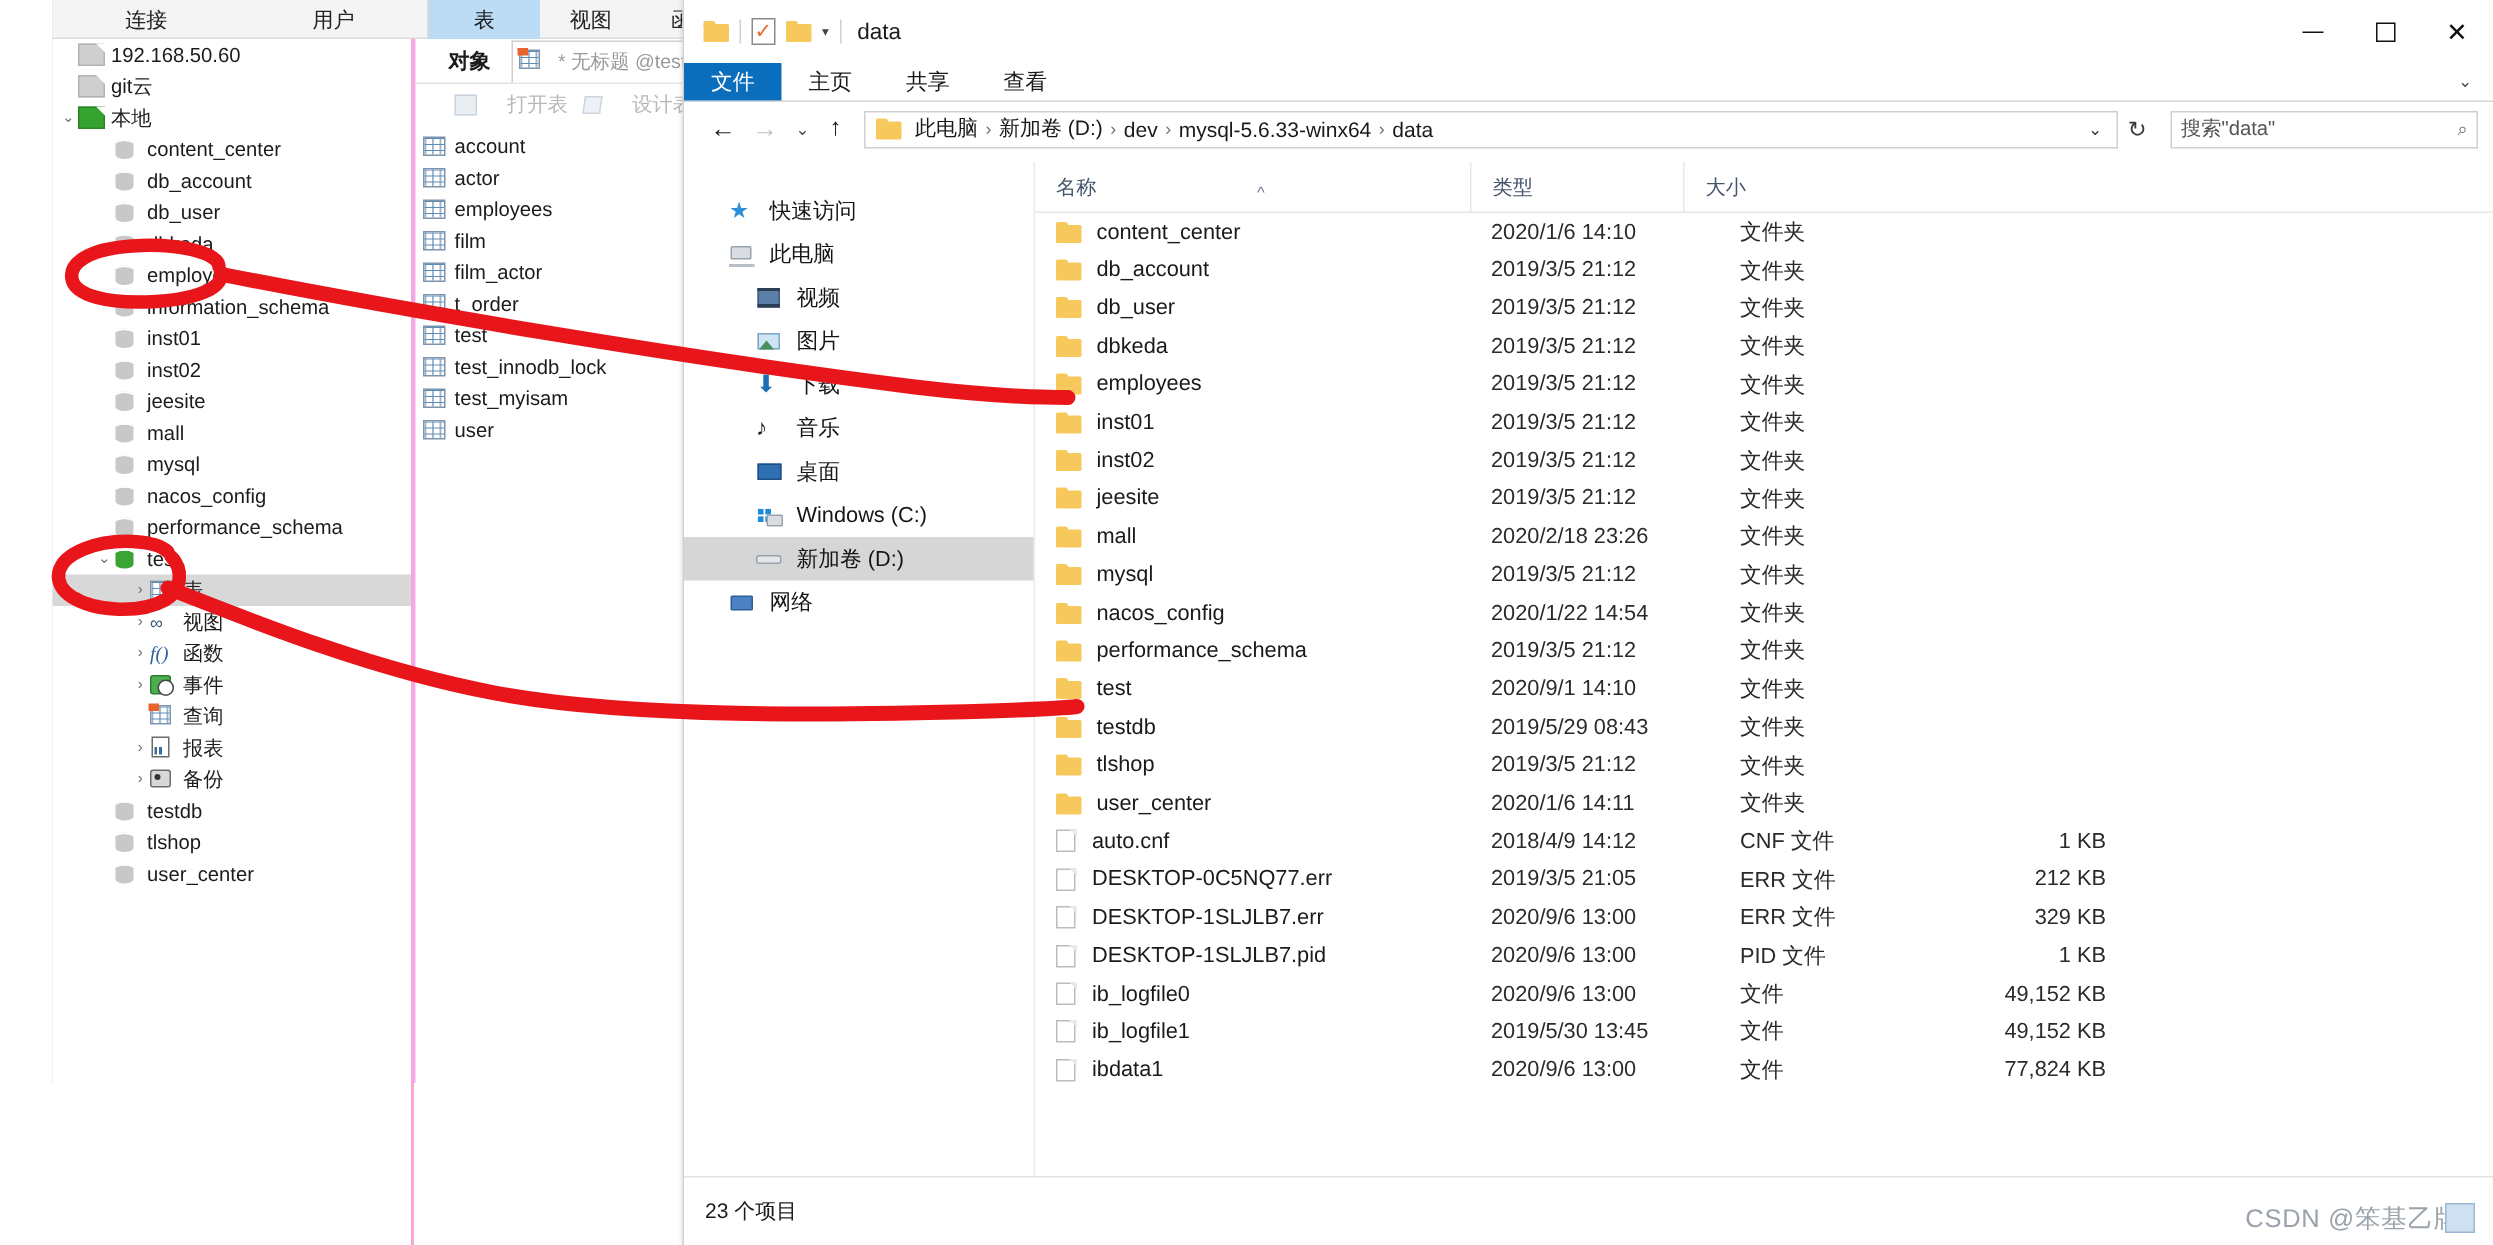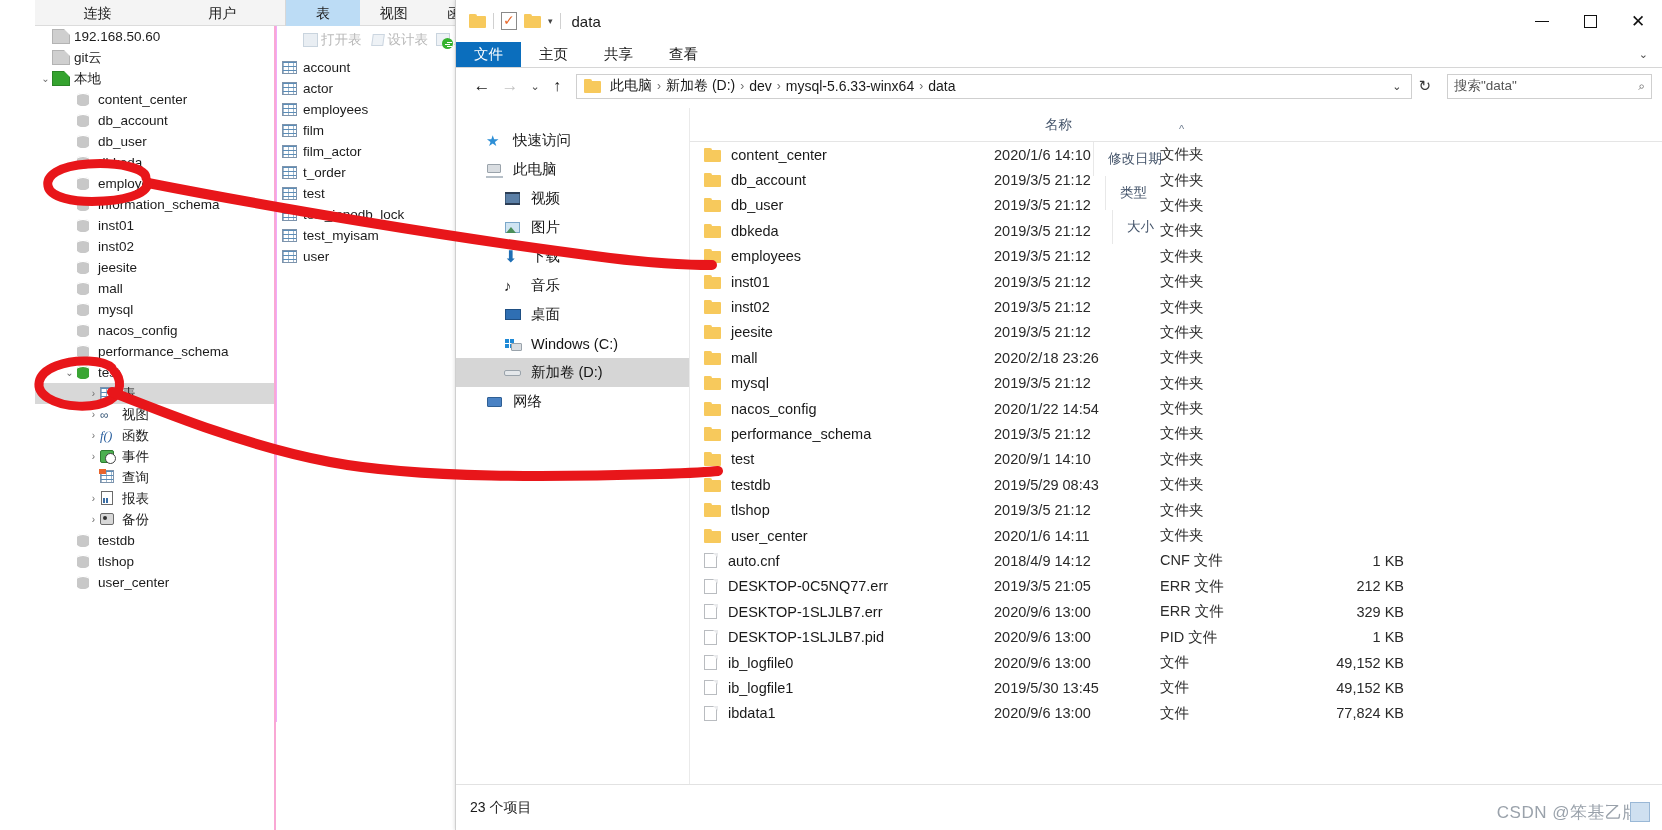--- a/index.html
+++ b/index.html
@@ -85,21 +85,21 @@
 
   .db-right { position:absolute; left:242px; top:26px; width:218px; height:804px; background:#fff; }
   .db-tabs { height:30px; display:flex; align-items:center; padding-left:22px; border-bottom:1px solid #e2e2e2;}
   .db-tab-obj { font-size:14px; color:#1b1b1b; font-weight:bold; margin-right:14px;}
   .db-tab-file {
     display:flex; align-items:center; gap:4px; font-size:13px; color:#999;
     border:1px solid #cfcfcf; border-bottom:none; background:#fff; padding:3px 4px 4px 4px; height:28px;
     white-space:nowrap; overflow:hidden;
   }
   .db-toolbar { height:28px; display:flex; align-items:center; gap:8px; padding-left:26px; font-size:13.5px; color:#b8b8b8;}
-  .tb-item { display:flex; align-items:center; gap:3px; white-space:nowrap;}
+  .tb-item { display:flex; align-items:center; gap:20px; white-space:nowrap;}
   .tb-ico { width:15px; height:14px; position:relative; display:inline-block;}
   .tb-ico.open i{position:absolute;inset:0;background:#e9eef3;border:1px solid #c9d4de;}
   .tb-ico.design i{position:absolute;inset:1px 0 0 2px;width:12px;height:12px;background:#eef2f6;border:1px solid #ccd6e0;transform:skewX(-8deg);}
   .tb-ico.new i{position:absolute;left:0;top:0;width:14px;height:13px;background:#eef2f6;border:1px solid #c9d4de;}
   .tb-ico.new:after{content:"";position:absolute;right:-2px;bottom:-2px;width:11px;height:11px;border-radius:50%;background:#35b22e;}
   .tb-ico.new:before{content:"";position:absolute;right:1px;bottom:2px;width:5px;height:1px;background:#fff;box-shadow:2px -2px 0 0 #fff, 2px 2px 0 0 #fff;z-index:2;}
 
   .tbl-row { height:21px; display:flex; align-items:flex-end; font-size:13.5px; color:#1b1b1b; padding-left:5px; }
   .tbl-row .ico { margin-right:3px; }
 
@@ -181,21 +181,21 @@
   .ni-desk i{position:absolute;left:1px;top:3px;width:16px;height:11px;background:#2f6fb3;border:1px solid #1f4f83;}
   .ni-win i{position:absolute;left:0;top:3px;width:10px;height:10px;background:#1f8ad6;
      background-image:linear-gradient(#fff 1px,transparent 1px),linear-gradient(90deg,#fff 1px,transparent 1px);background-size:5px 5px;}
   .ni-win:after{content:"";position:absolute;right:0;bottom:2px;width:9px;height:6px;background:#d9dde1;border:1px solid #9aa3ab;border-radius:1px;}
   .ni-drive i{position:absolute;left:0;top:6px;width:17px;height:6px;background:#e4e7ea;border:1px solid #9aa3ab;border-radius:2px;}
   .ni-net i{position:absolute;left:1px;top:4px;width:15px;height:10px;background:#4a82c4;border:1px solid #2f5f94;border-radius:1px;}
 
   .ex-list { flex:1; position:relative; overflow:hidden; }
   .col-head {
     height:34px; display:flex; align-items:center; border-bottom:1px solid #e5e5e5;
-    font-size:13.5px; color:#44546a; position:relative;flex-direction:column;
+    font-size:13.5px; color:#44546a; position:relative;
   }
   .col-head > div { padding-left:14px; position:relative; height:34px; line-height:34px; }
   .col-head > div + div { border-left:1px solid #e8e8e8; }
   .c-name { width:290px; }
   .c-date { width:166px; }
   .c-type { width:142px; }
   .c-size { width:128px; }
   .sort-caret { position:absolute; left:148px; top:4px; color:#6f7d90; font-size:11px;}
 
   .frow { height:25.4px; display:flex; align-items:center; font-size:14.5px; color:#1a1a1a; }
@@ -440,20 +440,29 @@
           <span style="display:inline-block;width:28px"></span>
           <span class="chev"></span>
           <span class="ico ic-db">
             <i></i>
           </span>
           <span class="tree-label">user_center</span>
         </div>
       </div>
 
     <div class="db-right">
+      <div class="db-tabs">
+        <span class="db-tab-obj">对象</span>
+        <span class="db-tab-file">
+          <span class="ico ic-query">
+              <i></i>
+            </span>
+          <span>* 无标题 @test</span>
+        </span>
+      </div>
       <div class="db-toolbar" id="db-toolbar">
           <span class="tb-item">
             <span class="tb-ico open">
               <i></i>
             </span>
             <span>打开表</span>
           </span>
           <span class="tb-item">
             <span class="tb-ico design">
               <i></i>
@@ -667,21 +676,20 @@
             <span>网络</span>
           </div>
         </div>
 
       <div class="ex-list">
         <div class="col-head">
           <div class="c-name">
             <span>名称</span>
             <span class="sort-caret">^</span>
           </div>
-          <div class="c-date">修改日期</div>
           <div class="c-type">类型</div>
           <div class="c-size">大小</div>
         </div>
         <div id="file-rows">
             <div class="frow">
               <span class="fname">
                 <span class="fold-ico">
                   <i></i>
                 </span>
                 <span>content_center</span>

